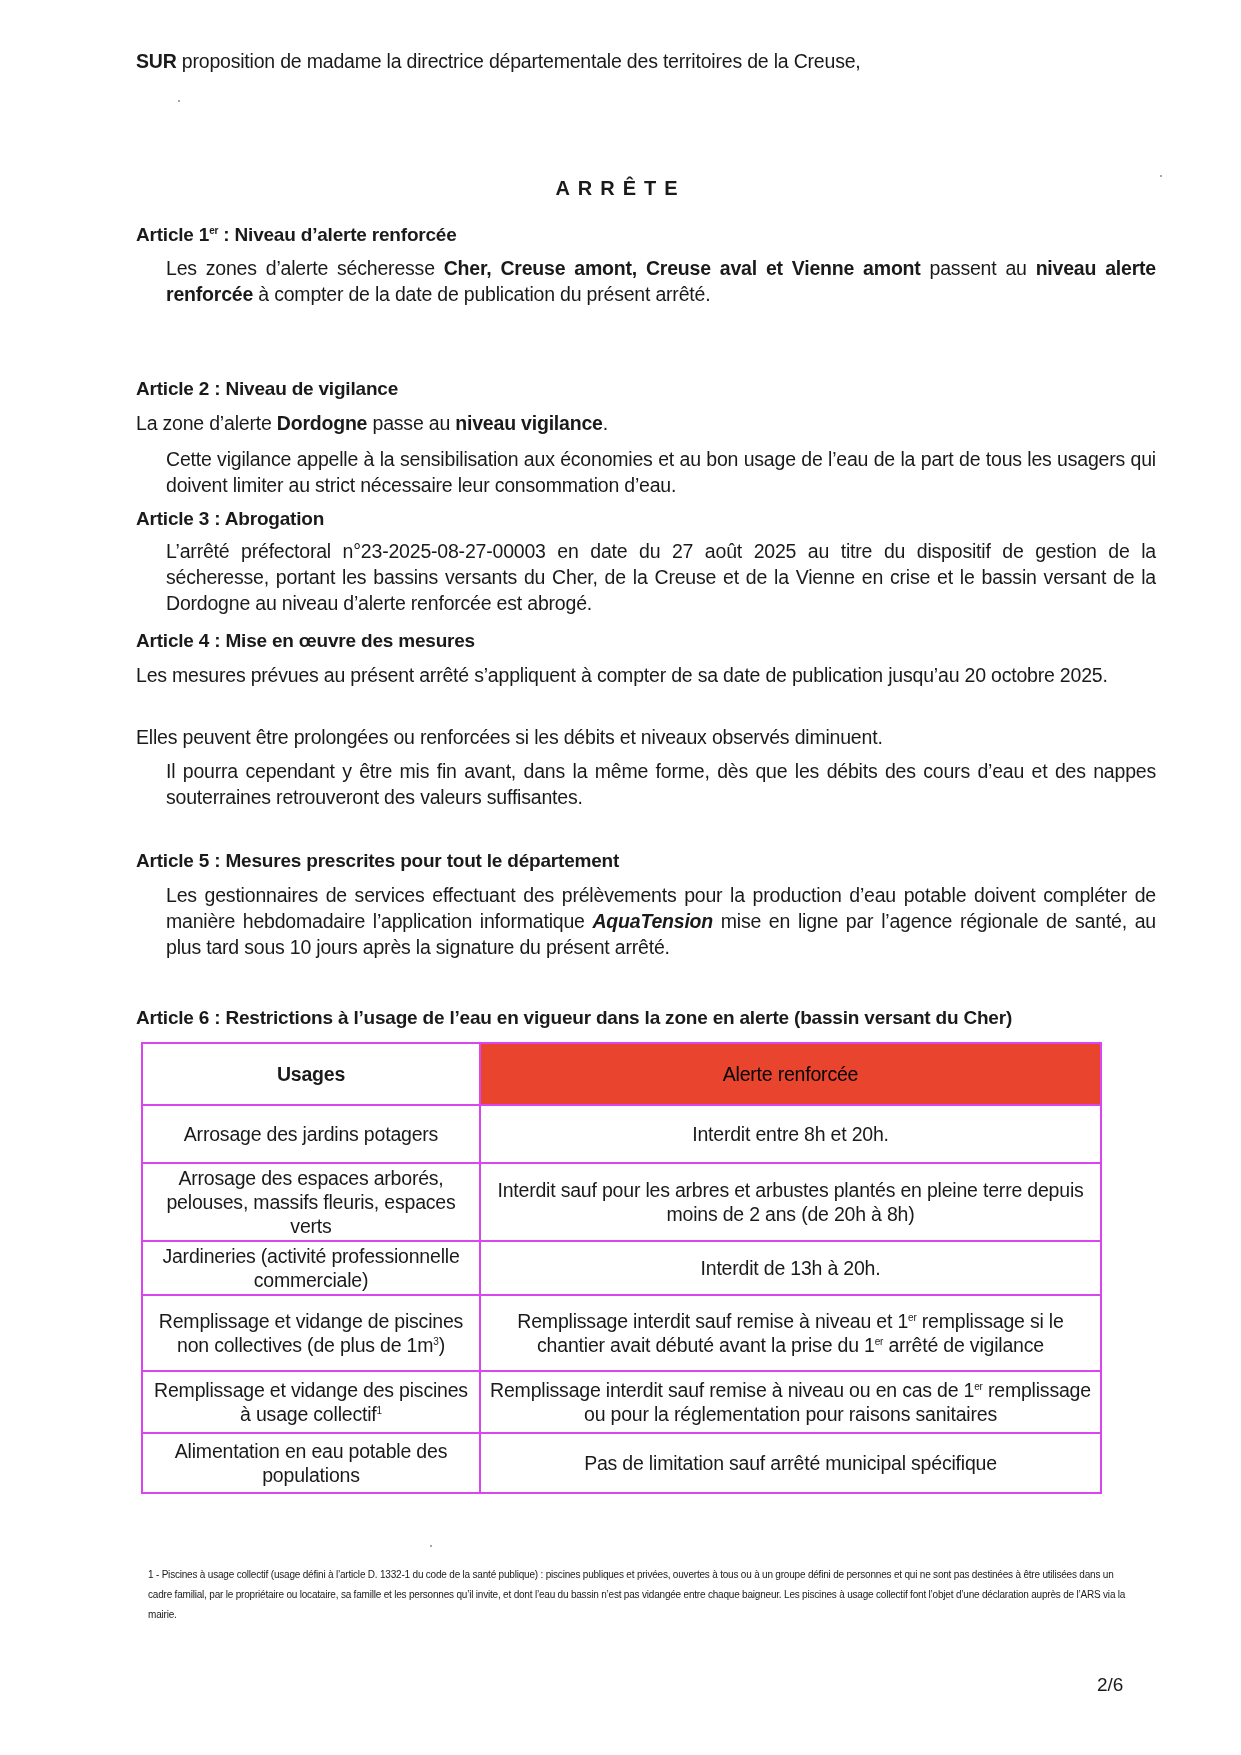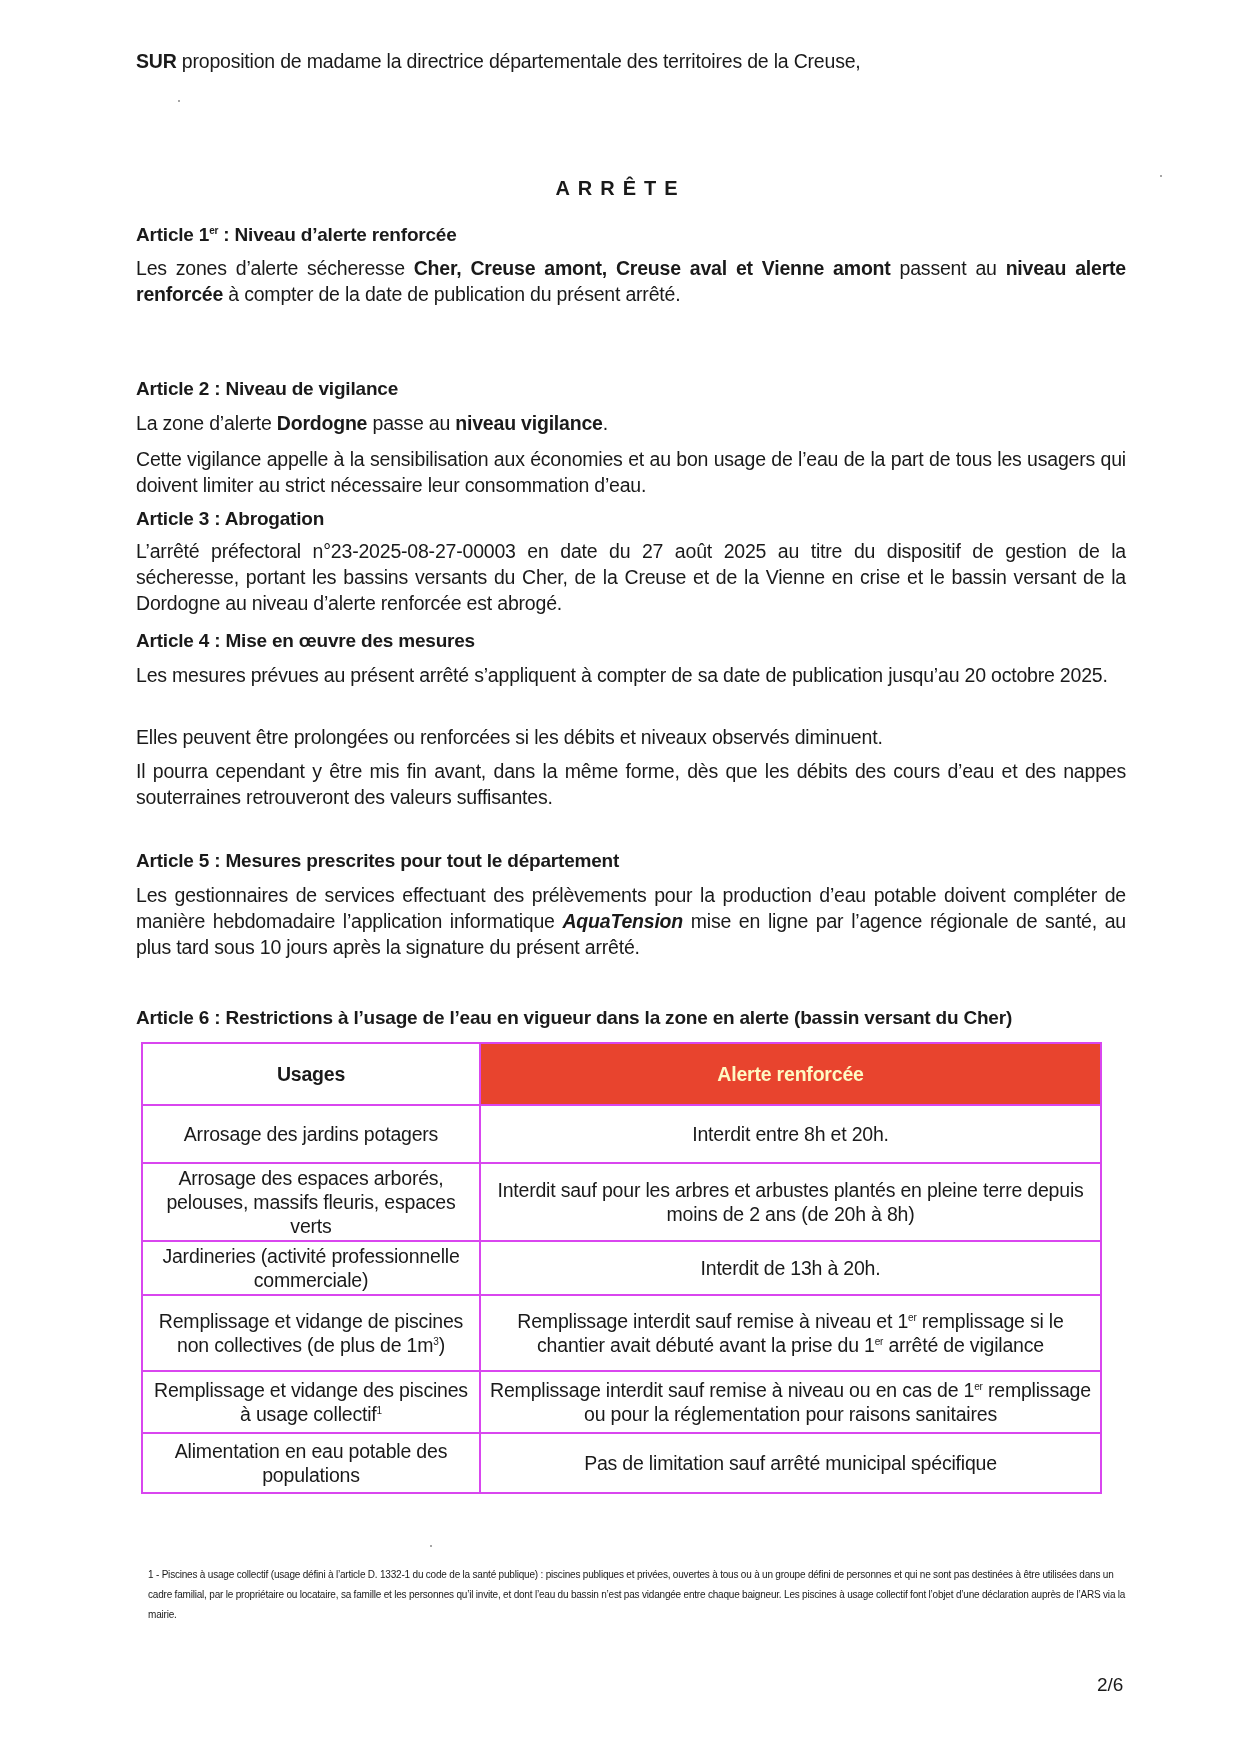--- a/index.html
+++ b/index.html
@@ -6,39 +6,39 @@
     body {
       width: 1241px; height: 1755px; position: relative; overflow: hidden;
       font-family: "Liberation Sans", "DejaVu Sans", sans-serif;
       color: #1a1a1a;
     }
     .page { position: absolute; left: 0; top: 0; width: 1241px; height: 1755px; }
     .p {
       position: absolute; left: 136px; width: 990px;
       font-size: 19.5px; line-height: 26px; letter-spacing: -0.2px;
     }
-    .justify { text-align: justify; text-align-last: left; }
+    .justify { text-align: justify; text-align-last: left; margin-left: 30px; }
     .b { font-weight: bold; }
     .bi { font-weight: bold; font-style: italic; }
     .heading { font-weight: bold; font-size: 19px; }
     .title {
       position: absolute; left: 0; width: 1241px; top: 162px; text-align: center;
       font-weight: bold; font-size: 20px; letter-spacing: 8px; margin-top: 15px;
     }
     sup { font-size: 10px; vertical-align: super; line-height: 0; }
     table.restrictions {
       position: absolute; left: 141px; top: 1042px; width: 961px;
       border-collapse: collapse; font-size: 19.5px; letter-spacing: -0.2px;
     }
     table.restrictions td, table.restrictions th {
       border: 2px solid #d946ef; text-align: center; vertical-align: middle;
       padding: 2px 8px; line-height: 24px;
     }
     table.restrictions th { font-weight: bold; height: 56px; }
-    table.restrictions th.alert { background: #e8442e; color: #fef9c3; font-weight: bold; }
+    table.restrictions th.alert { background: #e8442e; color: #000000; font-weight: normal; }
     table.restrictions td.usage { width: 320px; }
     .footnote {
       position: absolute; left: 148px; top: 1565px; width: 985px;
       font-size: 10px; line-height: 20px; letter-spacing: -0.2px;
     }
     .pagenum { position: absolute; left: 1097px; top: 1674px; font-size: 19px; }
     .speck { position: absolute; width: 2px; height: 2px; background: #888; border-radius: 1px; }
   </style>
 </head>
 <body>

